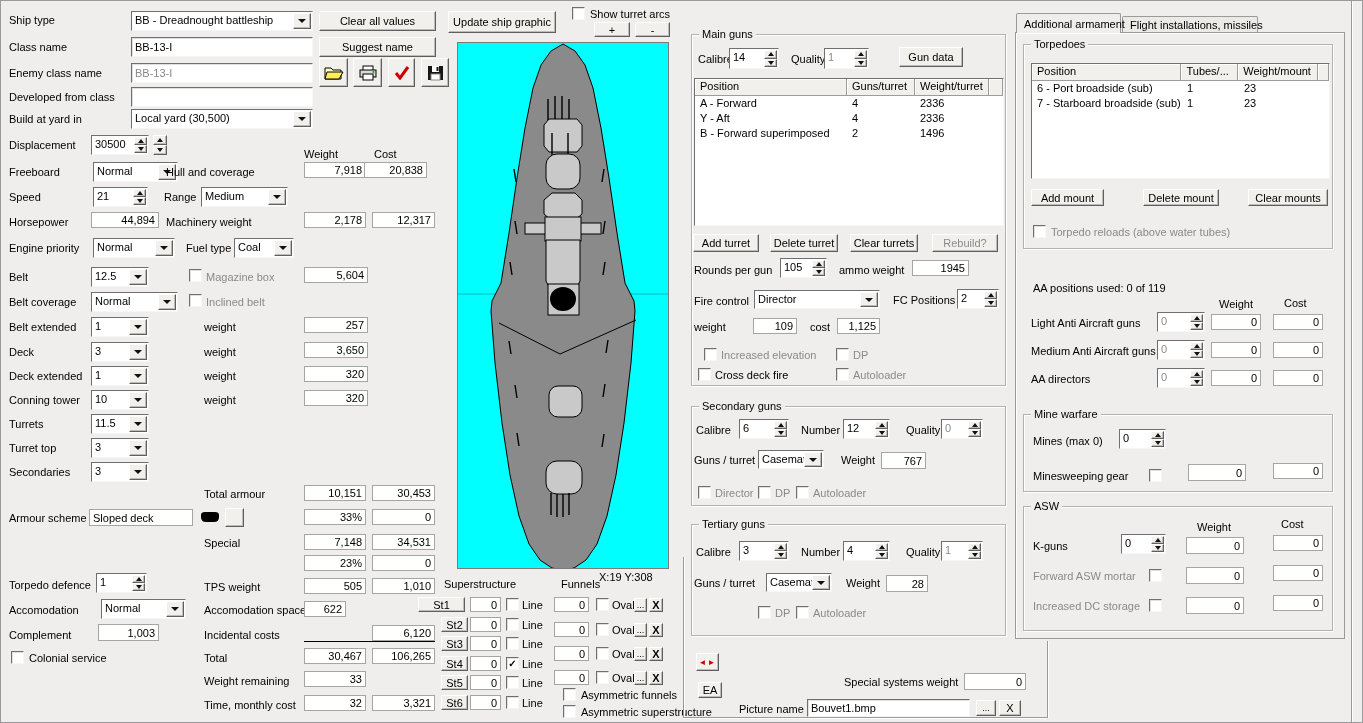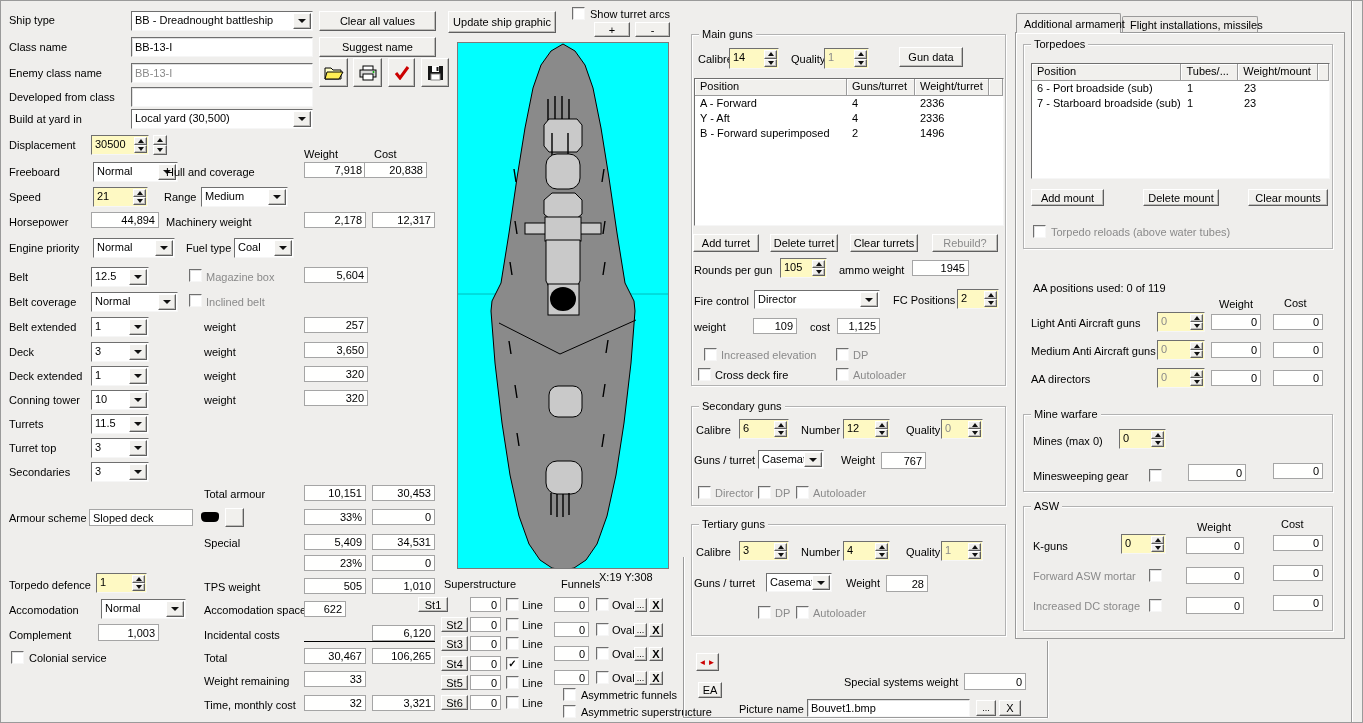--- a/index.html
+++ b/index.html
@@ -15,21 +15,21 @@
   .sunken{background:#fff;border:1px solid;border-color:#6f6f6f #f6f6f6 #f6f6f6 #6f6f6f;
           box-shadow:inset 1px 1px 0 rgba(0,0,0,.12);box-sizing:border-box;}
   .ed{position:absolute;display:flex;align-items:center;padding:0 3px;overflow:hidden;}
   .fl{position:absolute;background:#fffffe;border:1px solid #a5a5a5;display:flex;
       align-items:center;justify-content:flex-end;padding:0 3px;box-sizing:border-box;overflow:hidden;}
   .fl.left{justify-content:flex-start;}
   .dd{position:absolute;background:#fff;border:1px solid;border-color:#6f6f6f #f6f6f6 #f6f6f6 #6f6f6f;box-sizing:border-box;}
   .ddv{position:absolute;left:3px;top:2px;right:17px;white-space:nowrap;overflow:hidden;}
   .ddb{position:absolute;top:1px;right:1px;bottom:1px;width:16px;display:flex;align-items:center;justify-content:center;}
   .t-dd{width:0;height:0;border-left:4px solid transparent;border-right:4px solid transparent;border-top:4px solid #111;}
-  .sp{position:absolute;background:#fef9c3;border:1px solid;border-color:#6f6f6f #f6f6f6 #f6f6f6 #6f6f6f;box-sizing:border-box;}
+  .sp{position:absolute;background:#ffffff;border:1px solid;border-color:#6f6f6f #f6f6f6 #f6f6f6 #6f6f6f;box-sizing:border-box;}
   .spv{position:absolute;left:3px;top:2px;right:14px;white-space:nowrap;overflow:hidden;}
   .spb{position:absolute;top:1px;right:1px;bottom:1px;width:13px;display:flex;flex-direction:column;}
   .spb.alone{position:absolute;border:none;}
   .sb{flex:1;display:flex;align-items:center;justify-content:center;}
   .t-u{width:0;height:0;border-left:3px solid transparent;border-right:3px solid transparent;border-bottom:4px solid #111;}
   .t-d{width:0;height:0;border-left:3px solid transparent;border-right:3px solid transparent;border-top:4px solid #111;}
   .cb{position:absolute;width:13px;height:13px;background:#fff;border:1px solid;
       border-color:#6f6f6f #f6f6f6 #f6f6f6 #6f6f6f;box-shadow:inset 1px 1px 0 rgba(0,0,0,.12);
       display:flex;align-items:center;justify-content:center;font-size:10px;font-weight:bold;box-sizing:border-box;}
   .gb{position:absolute;border:1px solid #b2b2b2;box-shadow:inset 1px 1px 0 #fff,1px 1px 0 #fff;box-sizing:border-box;}
@@ -275,21 +275,21 @@
   <div class="btn" style="left:197px;top:509px;width:24px;height:15px">
     <svg width="22" height="13" viewBox="0 0 22 13">
         <path d="M2 4 q0 -3 4 -3 h10 q4 0 4 3 v2 q0 5 -5 5 h-8 q-5 0 -5 -5 z" fill="#000"></path>
       </svg>
   </div>
   <div class="btn raised" style="left:224px;top:507px;width:19px;height:19px"></div>
   <div class="fl" style="left:303px;top:508px;width:62px;height:16px">33%</div>
   <div class="fl" style="left:371px;top:508px;width:63px;height:16px">0</div>
 
   <div class="lbl" style="left:203px;top:536px">Special</div>
-  <div class="fl" style="left:303px;top:533px;width:62px;height:16px">5,409</div>
+  <div class="fl" style="left:303px;top:533px;width:62px;height:16px">7,148</div>
   <div class="fl" style="left:371px;top:533px;width:63px;height:16px">34,531</div>
   <div class="fl" style="left:303px;top:554px;width:62px;height:16px">23%</div>
   <div class="fl" style="left:371px;top:554px;width:63px;height:16px">0</div>
 
   <div class="lbl" style="left:8px;top:578px">Torpedo defence</div>
   <div class="sp" style="left:95px;top:572px;width:51px;height:20px">
     <span class="spv">1</span>
     <span class="spb">
         <span class="sb raised">
           <span class="t-u"></span>
@@ -357,21 +357,21 @@
       <polyline points="41,280 102,311 178,277" fill="none" stroke="#000"></polyline>
       <rect x="91" y="343" width="33" height="31" rx="9" fill="#c9c9c9" stroke="#000"></rect>
       <rect x="88" y="418" width="36" height="33" rx="11" fill="#c9c9c9" stroke="#000"></rect>
       <path d="M93,450 V472 M99,451 V474 M105,451 V474 M111,450 V472" stroke="#000" stroke-width="1.4" fill="none"></path>
     </svg>
   </div>
   <div class="lbl" style="left:598px;top:570px">X:19 Y:308</div>
 
   <div class="lbl" style="left:443px;top:577px">Superstructure</div>
 
-  <div class="btn raised" style="left:417px;top:596px;width:30px;height:15px">St1</div>
+  <div class="btn raised" style="left:417px;top:596px;width:47px;height:15px">St1</div>
   <div class="fl" style="left:469px;top:596px;width:31px;height:15px">0</div>
   <div class="cb" style="left:505px;top:597px"></div>
   <div class="lbl" style="left:521px;top:598px">Line</div>
 
   <div class="btn raised" style="left:440px;top:616px;width:27px;height:15px">St2</div>
   <div class="fl" style="left:469px;top:616px;width:31px;height:15px">0</div>
   <div class="cb" style="left:505px;top:617px"></div>
   <div class="lbl" style="left:521px;top:618px">Line</div>
 
   <div class="btn raised" style="left:440px;top:635px;width:27px;height:15px">St3</div>

